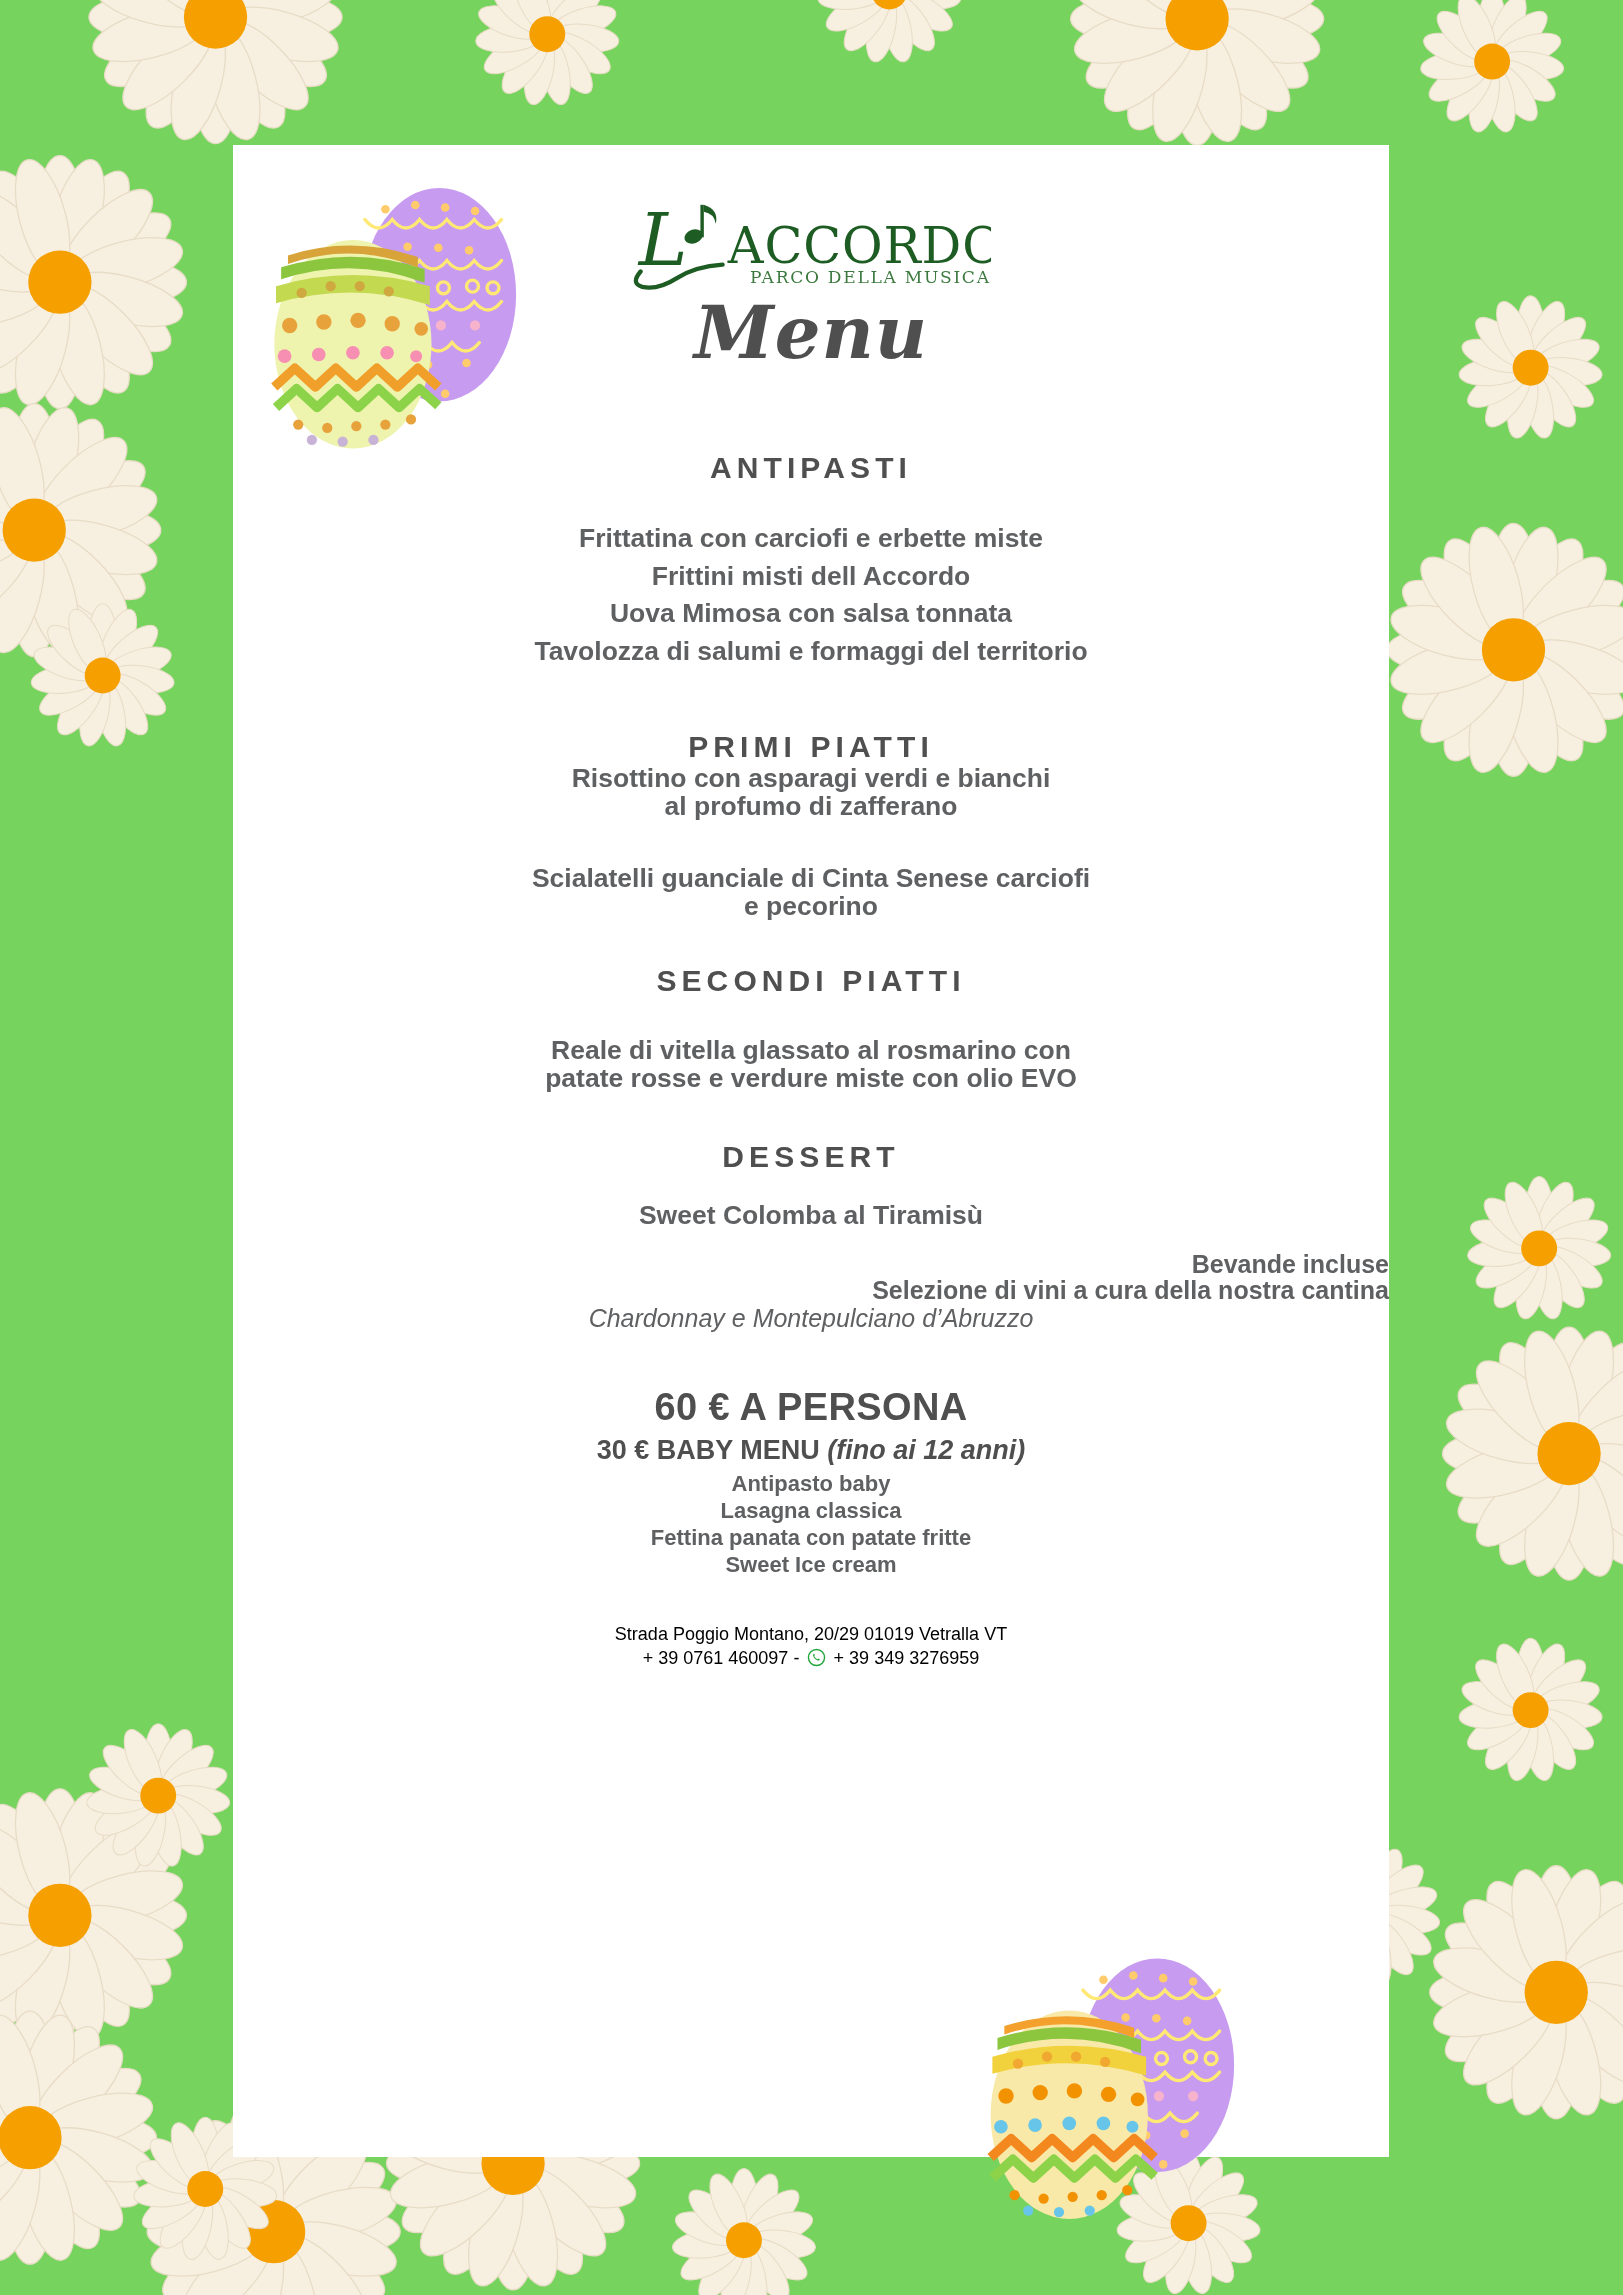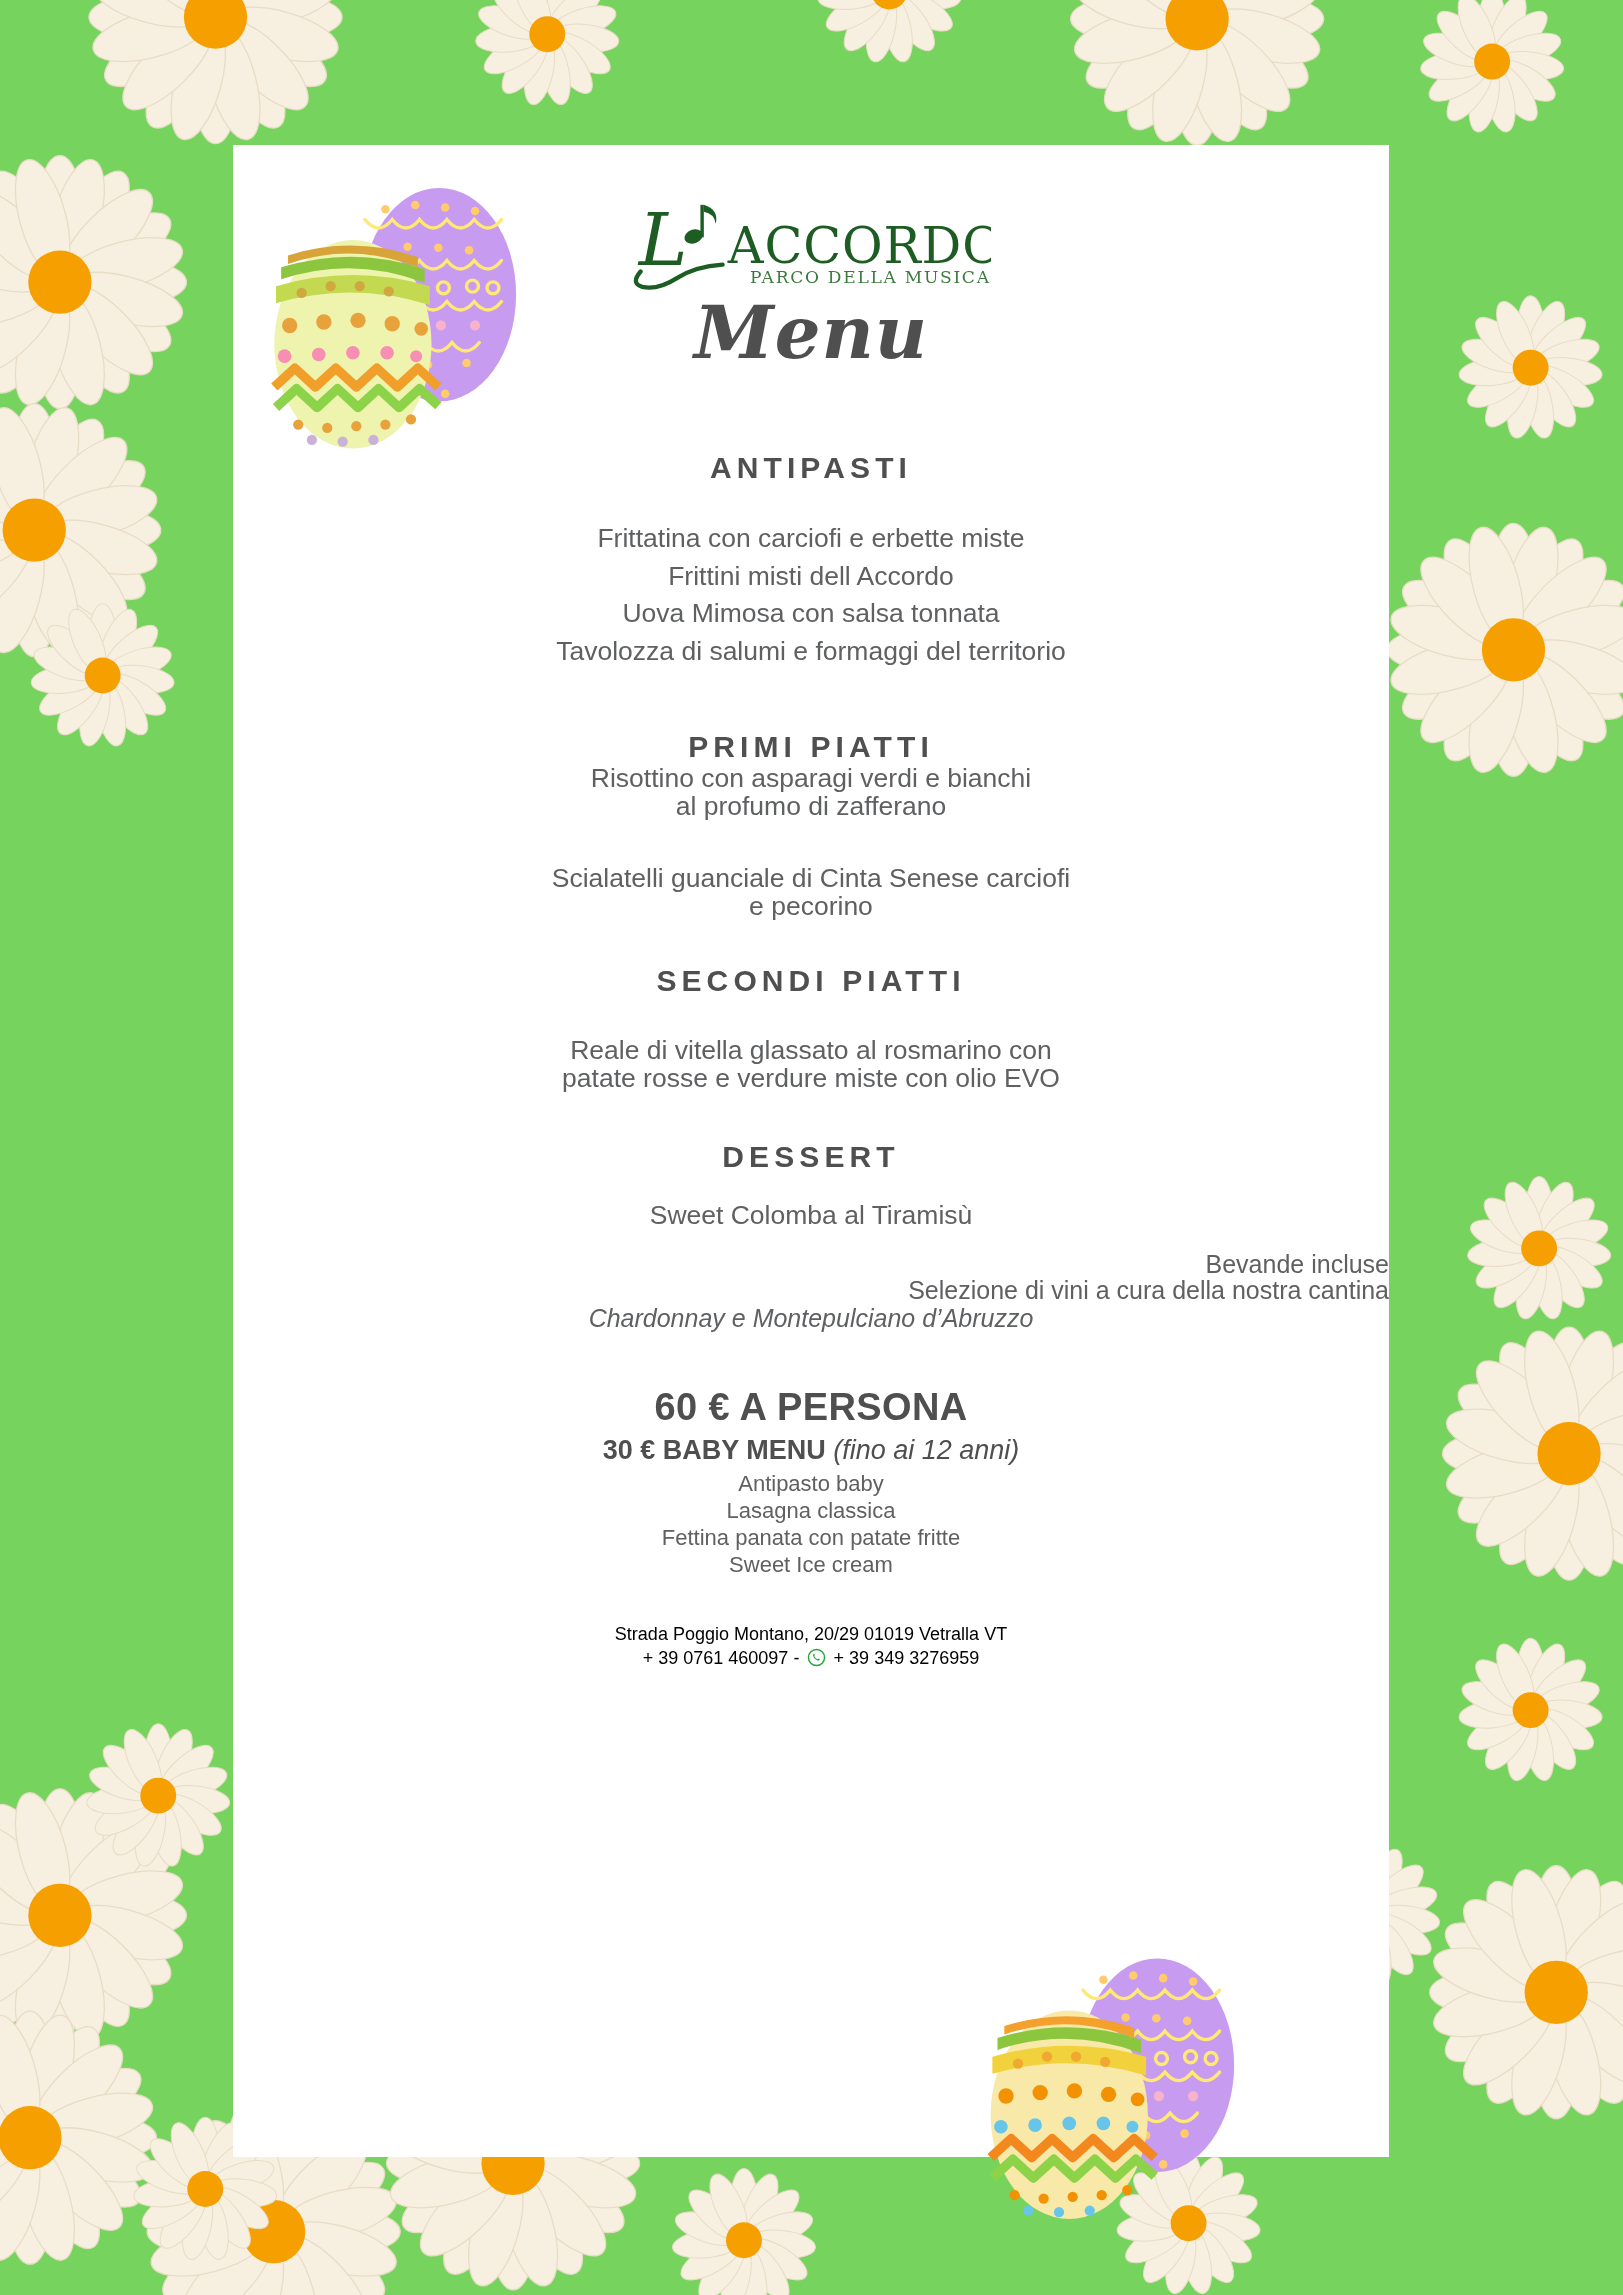--- a/index.html
+++ b/index.html
@@ -78,21 +78,21 @@
   .section-title {
     font-size: 30px;
     font-weight: 700;
     letter-spacing: 5.1px;
     color: #4f4f4f;
   }
   .dish {
     font-size: 26.5px;
     line-height: 1.06;
     color: #5f6062;
-    font-weight: 400;
+    font-weight: 700;
   }
 
   .block-antipasti { margin-top: 82px; }
   .list-antipasti { margin-top: 39px; }
   .list-antipasti .dish { margin: 0 0 9.4px 0; }
 
   .block-primi { margin-top: 65px; }
   .list-primi { }
   .primi-item { margin-bottom: 0; }
   .primi-gap { height: 44px; }
@@ -117,21 +117,21 @@
     color: #4f4f4f;
     letter-spacing: 0.4px;
   }
   .price-baby {
     font-size: 27px;
     font-weight: 700;
     color: #4f4f4f;
     margin-top: 6.8px;
   }
   .price-baby .note {
-    font-weight: 400;
+    font-weight: 700;
     font-style: italic;
     margin-top: 9px;
   }
   .baby-list { margin-top: 5.1px; }
   .baby-list .dish { font-size: 22px; line-height: 1.22; }
 
   .footer { margin-top: 43px; }
   .footer-line {
     font-size: 18px;
     color: #000000;

